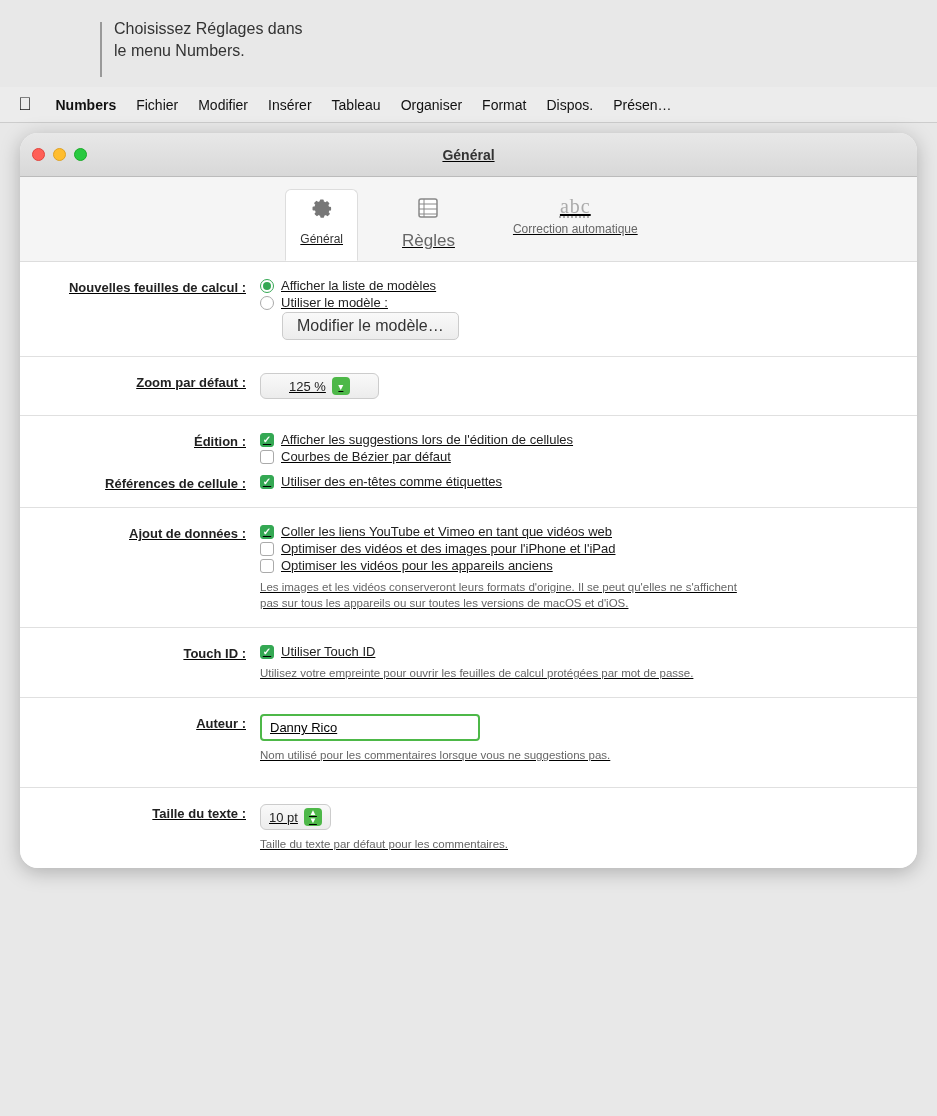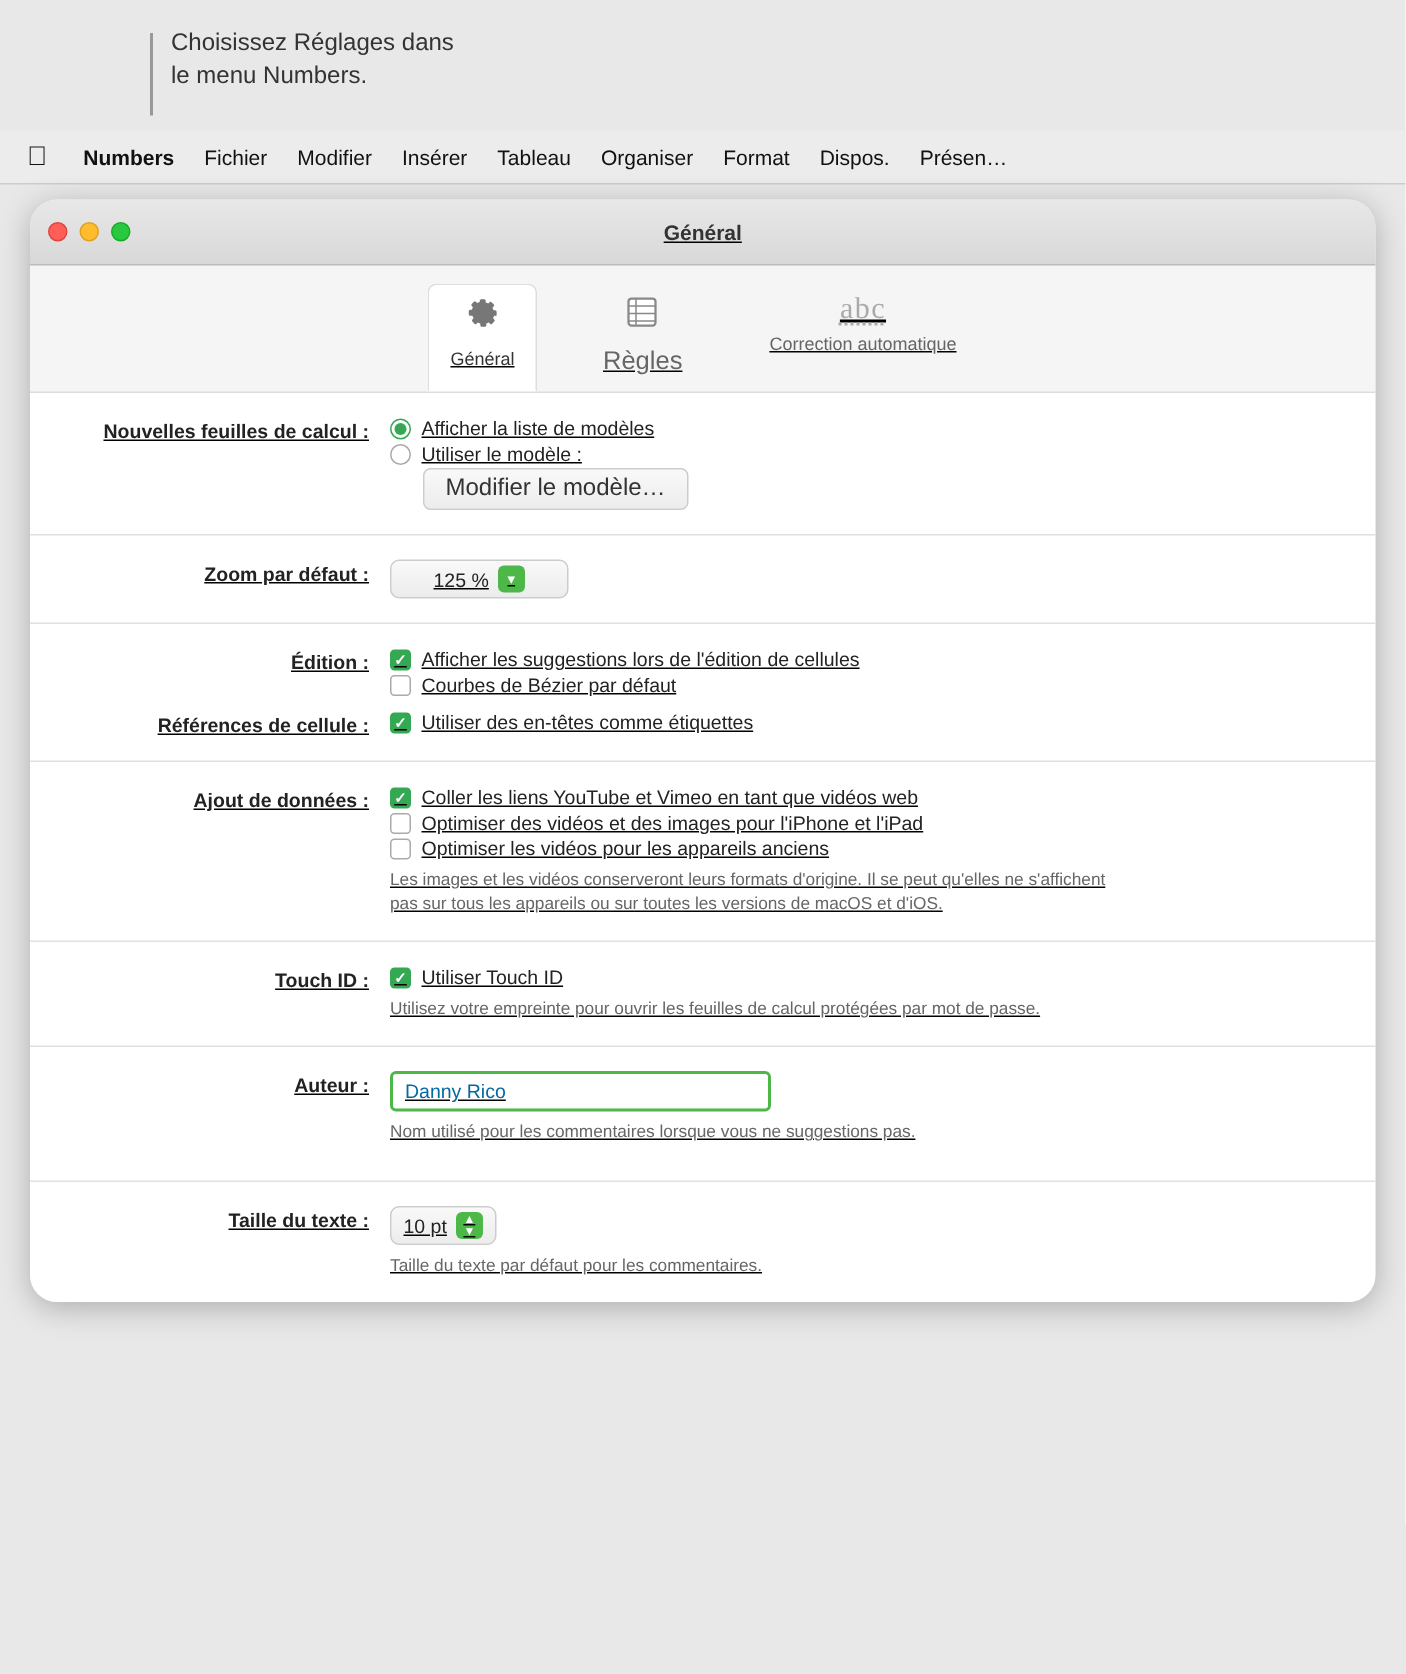--- a/index.html
+++ b/index.html
@@ -268,23 +268,23 @@
       line-height: 1.4;
       margin-top: 4px;
     }
 
     
     .author-input {
       border: 2px solid #4db848;
       border-radius: 4px;
       padding: 4px 8px;
       font-size: 13px;
-      color: #0369a1;
+      color: #000000;
       outline: none;
-      width: 254px;
+      width: 220px;
     }
 
     
     .fontsize-dropdown {
       display: inline-flex;
       align-items: center;
       gap: 6px;
       padding: 3px 8px;
       border: 1px solid #ccc;
       border-radius: 6px;

